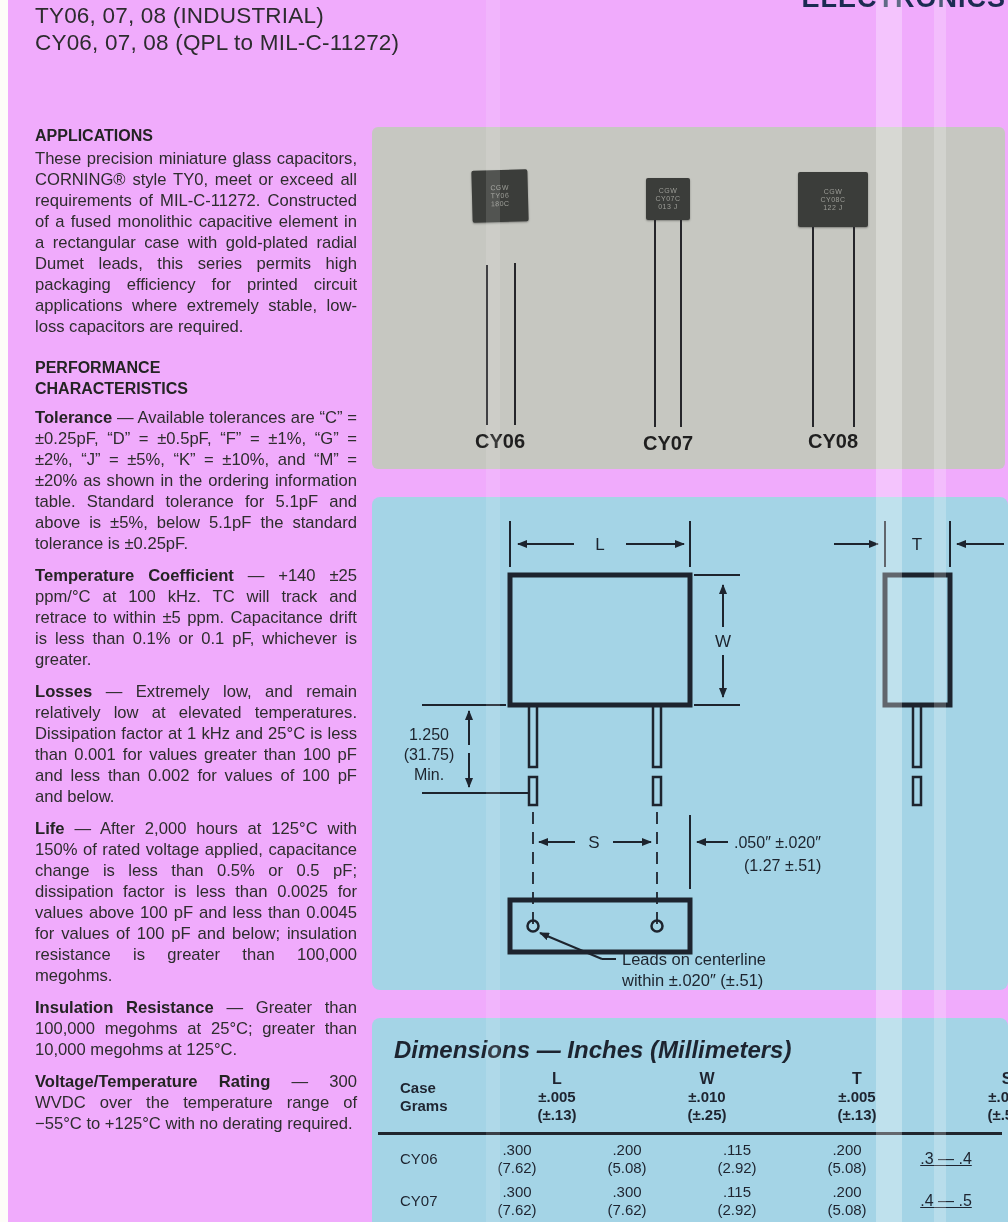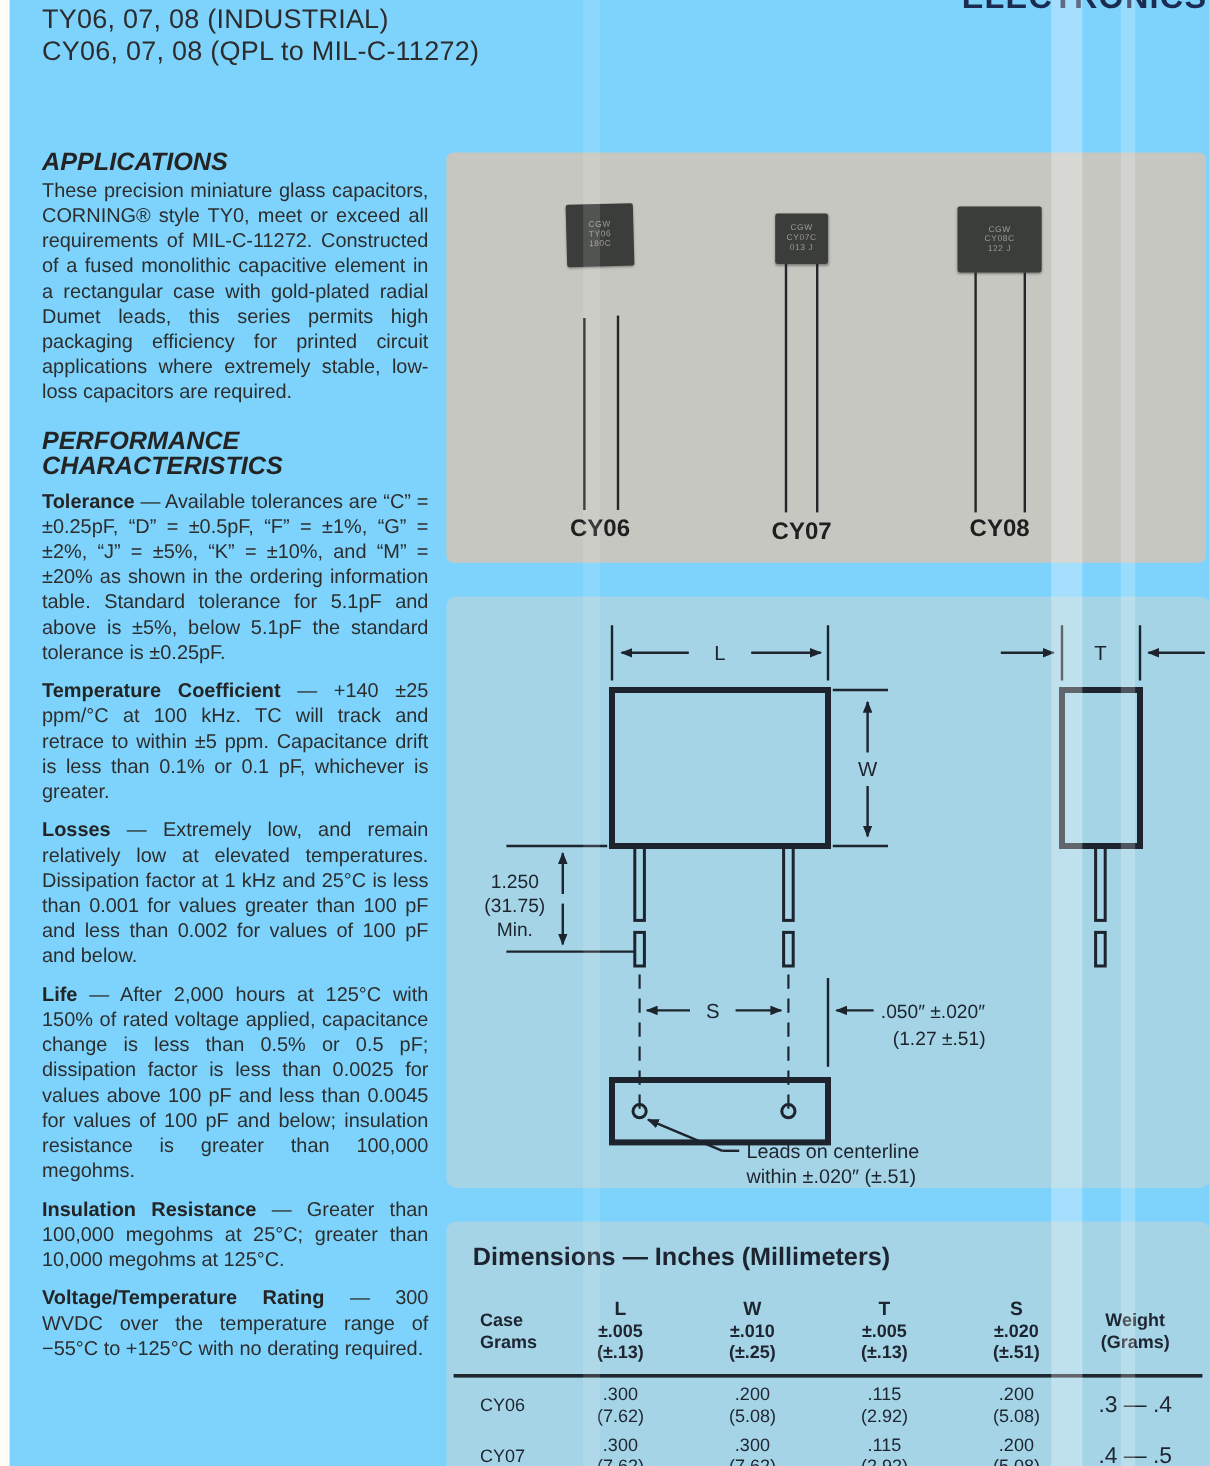--- a/index.html
+++ b/index.html
@@ -1,34 +1,34 @@
 <!DOCTYPE html>
 <html><head>
 <meta charset="utf-8">
 <style>
   html,body{margin:0;padding:0;}
   body{font-family:"Liberation Sans",sans-serif;}
   .page{
     position:relative;width:1008px;height:1222px;overflow:hidden;
-    background:#7dd3fc;color:#2e2e2e;
+    background:#f0abfc;color:#2e2e2e;
   }
   .page-left-edge{position:absolute;left:0;top:0;width:8px;height:100%;background:#fdfdf8;}
   
   .stripe{position:absolute;top:0;height:100%;pointer-events:none;z-index:50;}
   .stripe.s1{left:876px;width:26px;background:rgba(255,255,255,.30);}
   .stripe.s2{left:934px;width:12px;background:rgba(255,255,255,.22);}
   .stripe.s3{left:486px;width:14px;background:rgba(255,255,253,.12);}
 
   
   .hdr{position:absolute;left:35px;top:2px;font-size:22.5px;line-height:27px;color:#2c2c2e;letter-spacing:.2px;}
   .brand{position:absolute;top:-17px;right:2px;font-size:27px;font-weight:800;letter-spacing:1px;color:#1c2b52;}
 
   
   .leftcol{position:absolute;left:35px;top:125px;width:322px;font-size:16.6px;line-height:21px;text-align:justify;color:#2d2d2d;}
-  .leftcol h3{font-size:21px;line-height:21px;margin:0 0 2px 0;color:#242424;text-align:left;font-style:italic;}
+  .leftcol h3{font-size:16px;line-height:21px;margin:0 0 2px 0;color:#242424;text-align:left;}
   .leftcol p{margin:0 0 11px 0;}
   .leftcol .lead{font-weight:bold;color:#242424;}
   .sect-gap{height:9px;}
 
   
   .photo{
     position:absolute;left:372px;top:127px;width:633px;height:342px;
     background:#c6c7c1;border-radius:6px;
   }
   .cap{position:absolute;}
@@ -47,33 +47,33 @@
   
   .diagram{
     position:absolute;left:372px;top:497px;width:636px;height:493px;
     background:#a4d4e6;border-radius:8px;
   }
   .dim-table{
     position:absolute;left:372px;top:1018px;width:636px;height:204px;
     background:#a4d4e6;border-radius:8px 8px 0 0;
     color:#1e2430;
   }
-  .dim-title{font-size:21px;font-weight:bold;padding:18px 0 0 22px;color:#1d2430;}
+  .dim-title{font-size:24px;font-weight:bold;padding:18px 0 0 22px;color:#1d2430;font-style:italic;}
   .dim-grid{display:grid;grid-template-columns:70px 110px 110px 110px 110px 1fr;padding:0 18px 0 20px;align-items:center;}
   .dim-grid .cell{text-align:center;font-size:15px;line-height:18px;}
   .dim-grid .cell.case{text-align:left;padding-left:8px;}
-  .dim-grid.header{margin-top:23px;}
+  .dim-grid.header{margin-top:6px;gap:40px;}
   .dim-grid.header .cell{font-weight:bold;}
   .dim-grid.header .cell span{display:block;}
   .dim-grid.header .ltr{font-size:16px;}
   .rule{height:0;border-bottom:3px solid #20262e;margin:8px 6px 0 6px;}
   .dim-grid.row{margin-top:6px;}
   .dim-grid.row .cell span{display:block;}
   .dim-grid.row .case-val{text-align:left;padding-left:8px;font-size:15px;}
-  .dim-grid.row .weight-val{font-size:19px;}
+  .dim-grid.row .weight-val{font-size:16px;text-decoration:underline;}
 
   svg text{font-family:"Liberation Sans",sans-serif;fill:#1d242e;}
 </style>
 </head>
 <body>
 
 <div class="page">
   <div class="page-left-edge"></div>
 
   <div class="hdr">

